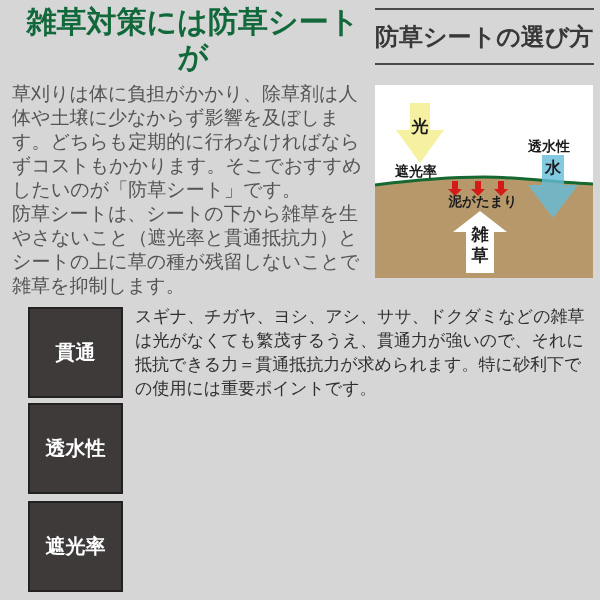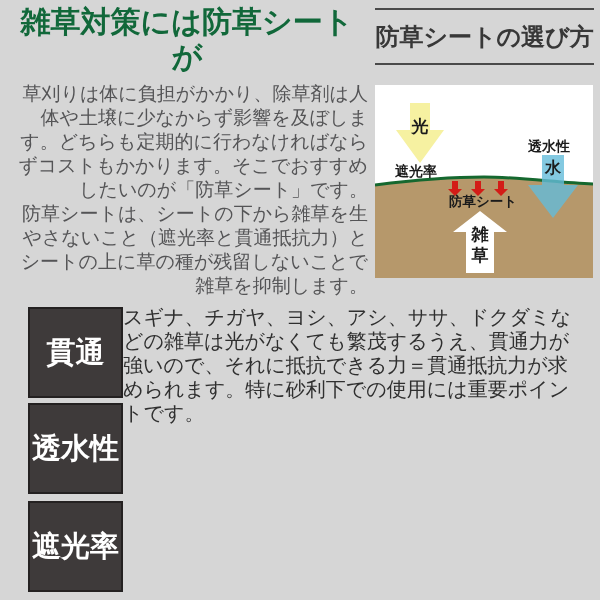--- a/index.html
+++ b/index.html
@@ -2,33 +2,33 @@
 <html><head>
 <meta charset="utf-8">
 <style>
   html,body{margin:0;padding:0;}
   #page{
     position:relative;width:600px;height:600px;overflow:hidden;
     background:#d6d6d6;
     font-family:"Liberation Sans",sans-serif;
   }
   
-  .intro{position:absolute;left:6px;top:4px;width:362px;}
+  .intro{position:absolute;left:12px;top:4px;width:362px;}
   .intro-heading{
     color:#11683a;font-weight:bold;font-size:30px;line-height:35px;
     text-align:center;letter-spacing:0px;
   }
-  .intro-body{margin-top:8px;color:#545456;font-size:19px;line-height:24px;text-align:right;}
+  .intro-body{margin-top:8px;color:#545456;font-size:19px;line-height:24px;}
   .intro-body p{margin:0;}
   
   .guide-title{
     position:absolute;left:375px;top:8px;width:219px;
     border-top:2px solid #4a4a4a;border-bottom:2px solid #4a4a4a;
     padding:11px 0 10px 0;
-    font-size:24px;font-weight:bold;color:#383838;text-align:center;
+    font-size:24px;font-weight:bold;color:#383838;text-align:left;
   }
   .diagram{
     position:absolute;left:375px;top:85px;width:218px;height:193px;
   }
   .diagram svg{position:absolute;left:0;top:0;}
   .dlabel{
     position:absolute;font-weight:bold;color:#1b1b1b;
     font-family:"Liberation Sans",sans-serif;white-space:nowrap;
   }
   .lbl-light   {left:25px;top:30px;width:40px;text-align:center;font-size:17px;}
@@ -40,26 +40,26 @@
                 font-size:17px;line-height:21px;}
   
   .factor-row{position:absolute;left:28px;width:566px;display:flex;}
   .factor-row.r1{top:305px;}
   .factor-row.r2{top:401px;}
   .factor-row.r3{top:499px;}
   .factor-box{
     flex:0 0 91px;height:87px;margin-top:2px;
     background:#3e3a3a;border:2px solid #242121;
     display:flex;flex-direction:column;align-items:center;justify-content:center;
-    color:#ffffff;font-weight:bold;font-size:29px;line-height:31px;
+    color:#ffffff;font-weight:bold;font-size:20px;line-height:31px;
   }
   .factor-text{
-    width:458px;
+    margin-left:12px;width:458px;
     font-family:"Liberation Serif",serif;color:#2f2f2f;
-    font-size:20px;line-height:24px;
+    font-size:17px;line-height:24px;
   }
 </style>
 </head>
 <body>
 
 <div id="page">
 
   <div class="intro">
     <div class="intro-heading">
       <div>雑草対策には防草シートが</div>
@@ -81,21 +81,21 @@
       <polygon points="167,70 189,70 189,100 203,100 178,133 153,100 167,100" fill-opacity="0.8" fill="#64bbd9"></polygon>
       <polygon points="77,96 83,96 83,104 87,104 80,111 73,104 77,104" fill="#d31c17"></polygon>
       <polygon points="100,96 106,96 106,104 110,104 103,111 96,104 100,104" fill="#d31c17"></polygon>
       <polygon points="123,96 129,96 129,104 133,104 126,111 119,104 123,104" fill="#d31c17"></polygon>
       <polygon points="105,126 132,147 119,147 119,188 91,188 91,147 78,147" fill="#ffffff"></polygon>
     </svg>
     <div class="dlabel lbl-light">光</div>
     <div class="dlabel lbl-shading">遮光率</div>
     <div class="dlabel lbl-perm">透水性</div>
     <div class="dlabel lbl-water">水</div>
-    <div class="dlabel lbl-pen">防草シート</div>
+    <div class="dlabel lbl-pen">泥がたまり</div>
     <div class="dlabel lbl-weed">
       <div>雑</div>
       <div>草</div>
     </div>
   </div>
 
   <div class="factor-row r1">
     <div class="factor-box">
       <span>貫通</span>
     </div>

